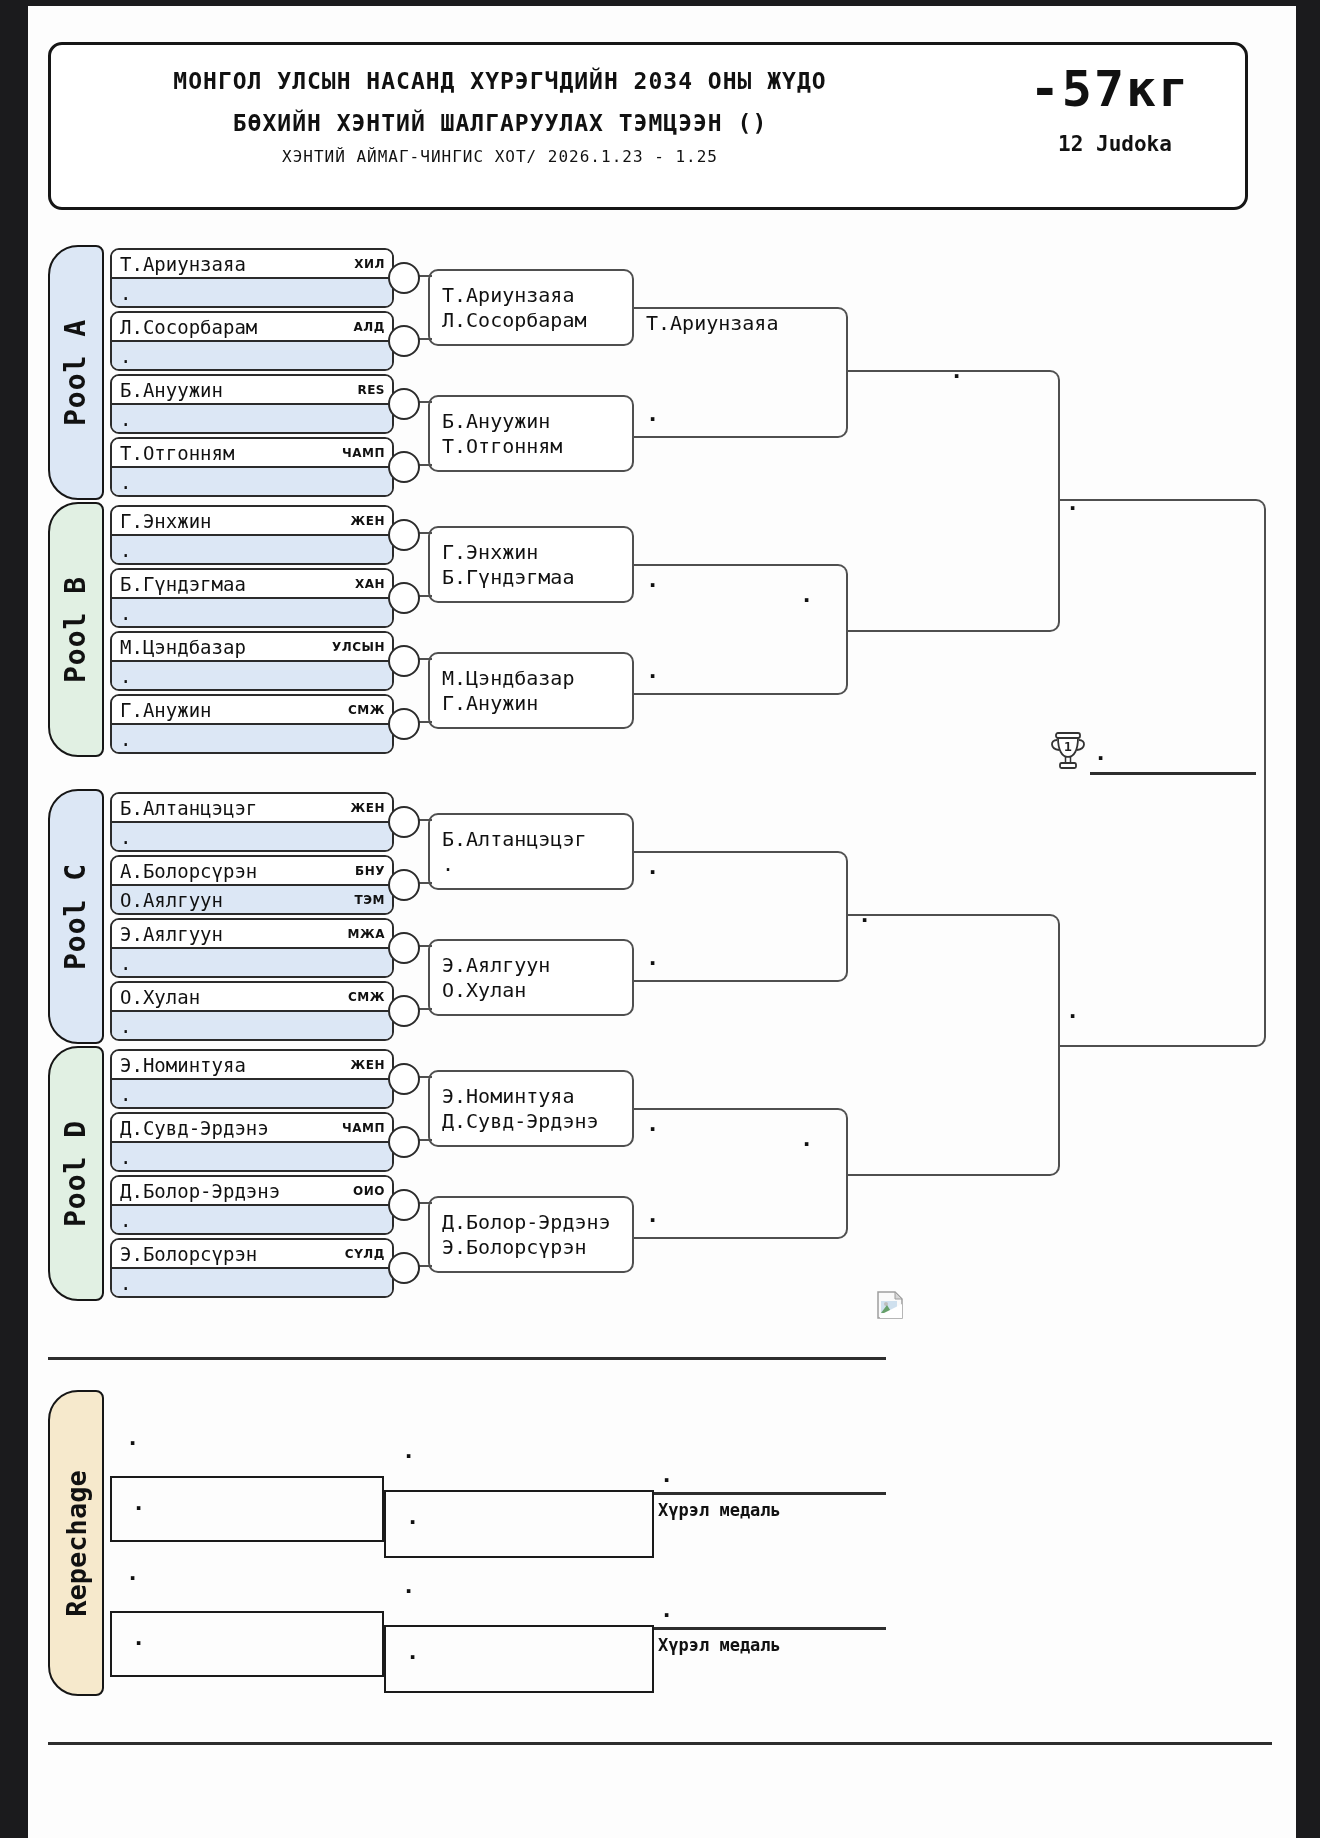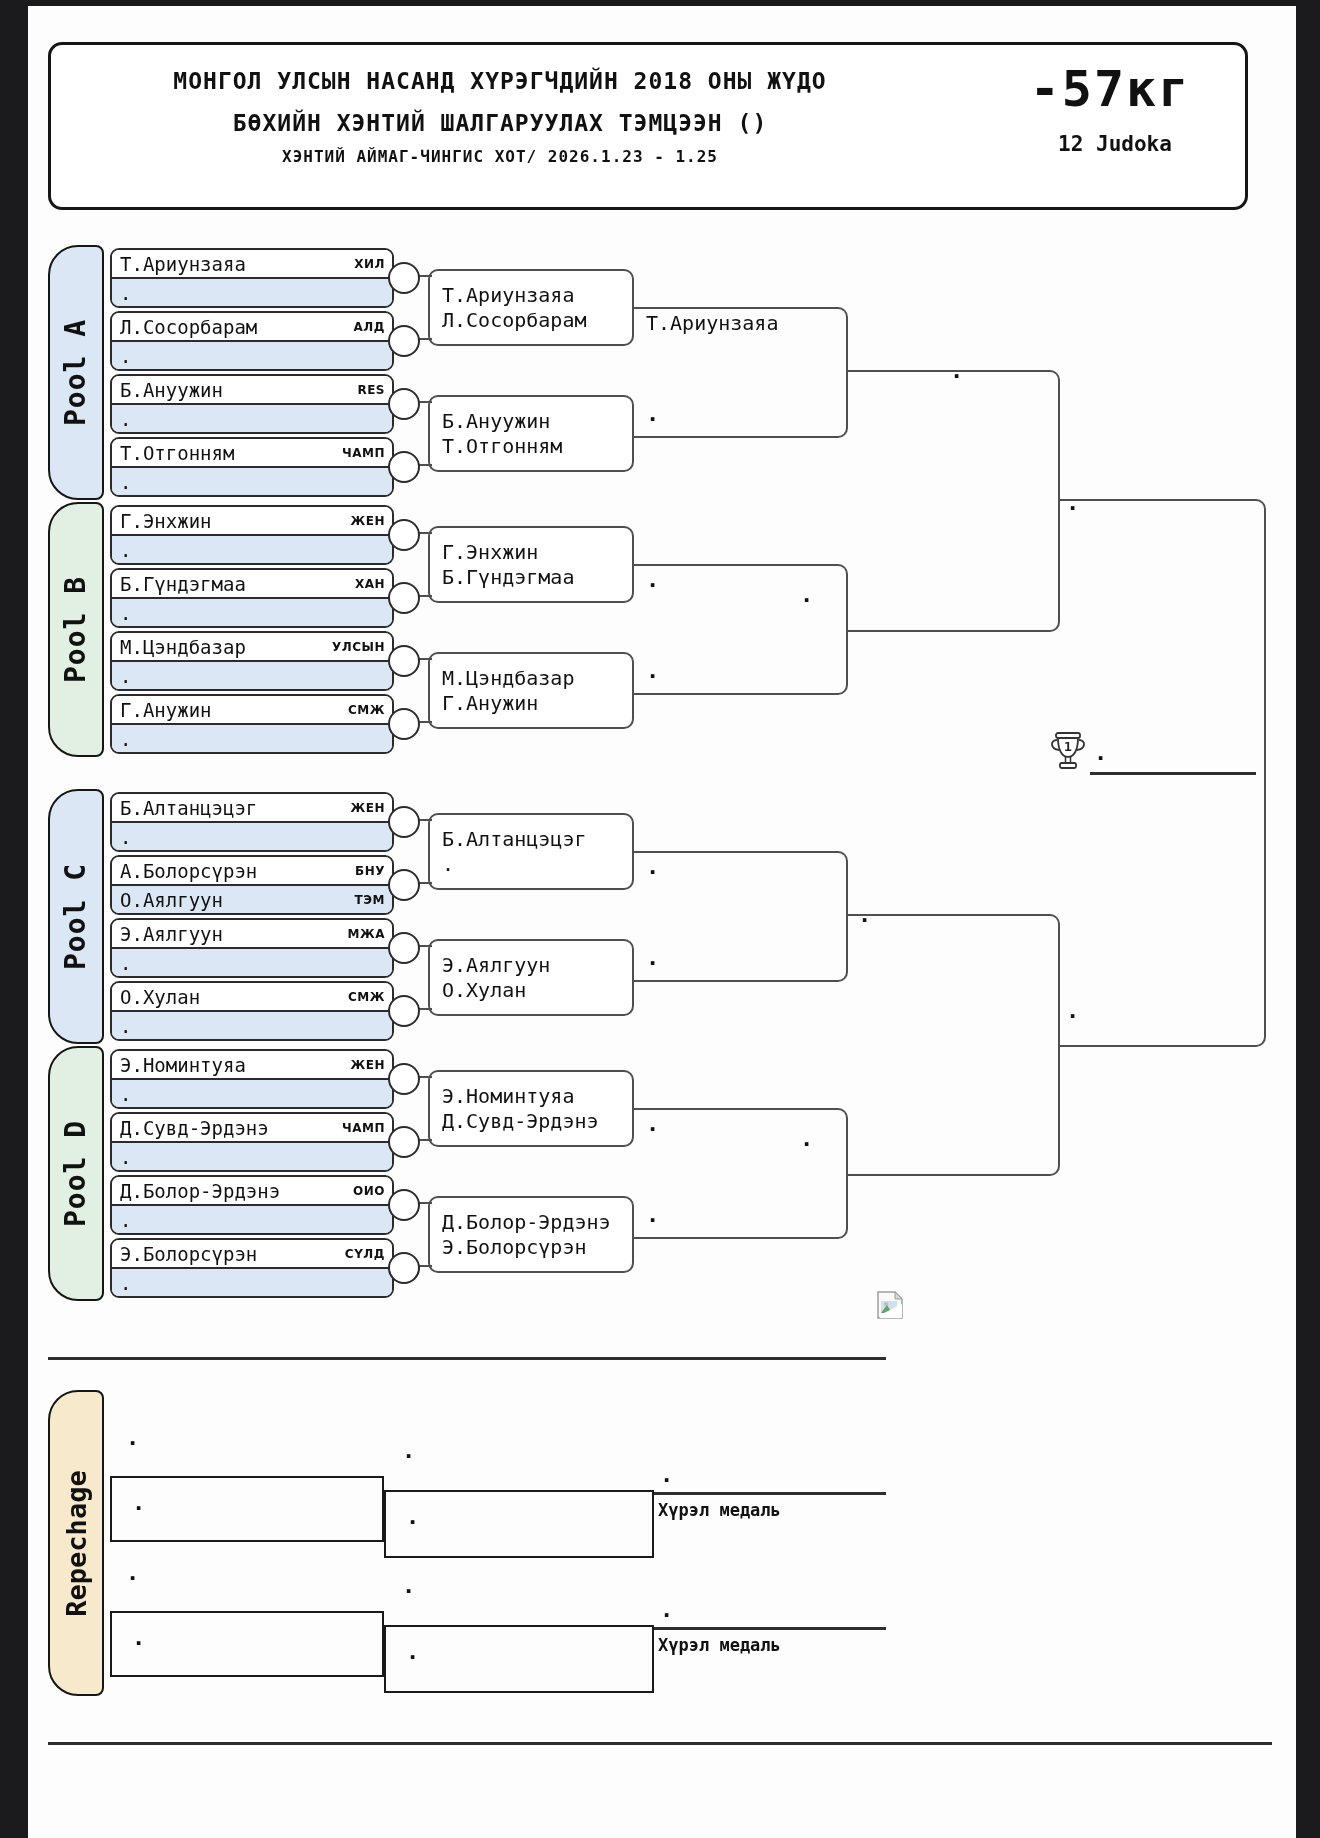--- a/index.html
+++ b/index.html
@@ -10,21 +10,21 @@
     font-family:"DejaVu Sans Mono", monospace;
     color:#111;
   }
   .a { position:absolute; }
   .page { left:28px; top:6px; width:1268px; height:1832px; background:#fdfdfd; }
 
   
   .hdr { left:48px; top:42px; width:1194px; height:162px; border:3px solid #161616; border-radius:14px; background:#fff; }
   .t1 { left:80px; top:68px; width:840px; text-align:center; font-weight:bold; font-size:23px; letter-spacing:1px; }
   .t2 { left:80px; top:110px; width:840px; text-align:center; font-weight:bold; font-size:23px; letter-spacing:1px; }
-  .t3 { left:80px; top:147px; width:840px; text-align:center; font-weight:bold; font-size:16px; letter-spacing:1px; }
+  .t3 { left:80px; top:147px; width:840px; text-align:center; font-weight:normal; font-size:16px; letter-spacing:1px; }
   .weight { left:1000px; top:60px; width:220px; text-align:center; font-weight:bold; font-size:50px; letter-spacing:2px; }
   .judoka { left:1030px; top:132px; width:170px; text-align:center; font-weight:bold; font-size:21px; }
 
   
   .pool {
     left:48px; width:52px; height:251px;
     border:2.5px solid #161616; border-radius:30px 8px 8px 30px;
     display:flex; align-items:center; justify-content:center;
   }
   .pool span { transform:rotate(-90deg); white-space:nowrap; font-weight:bold; font-size:28px; letter-spacing:1px; }
@@ -67,21 +67,21 @@
   
   .rbox { border:2.5px solid #1a1a1a; background:transparent; }
   .medal { font-weight:bold; font-size:17px; white-space:nowrap; }
 </style>
 </head>
 <body>
 
 <div class="a page"></div>
 
 <div class="a hdr"></div>
-<div class="a t1">МОНГОЛ УЛСЫН НАСАНД ХҮРЭГЧДИЙН 2018 ОНЫ ЖҮДО</div>
+<div class="a t1">МОНГОЛ УЛСЫН НАСАНД ХҮРЭГЧДИЙН 2034 ОНЫ ЖҮДО</div>
 <div class="a t2">БӨХИЙН ХЭНТИЙ ШАЛГАРУУЛАХ ТЭМЦЭЭН ()</div>
 <div class="a t3">ХЭНТИЙ АЙМАГ-ЧИНГИС ХОТ/ 2026.1.23 - 1.25</div>
 <div class="a weight">-57кг</div>
 <div class="a judoka">12 Judoka</div>
 
 <div class="a pool pool-blue" style="top:245px">
     <span>Pool A</span>
   </div>
 <div class="a pool pool-green" style="top:502px">
     <span>Pool B</span>

